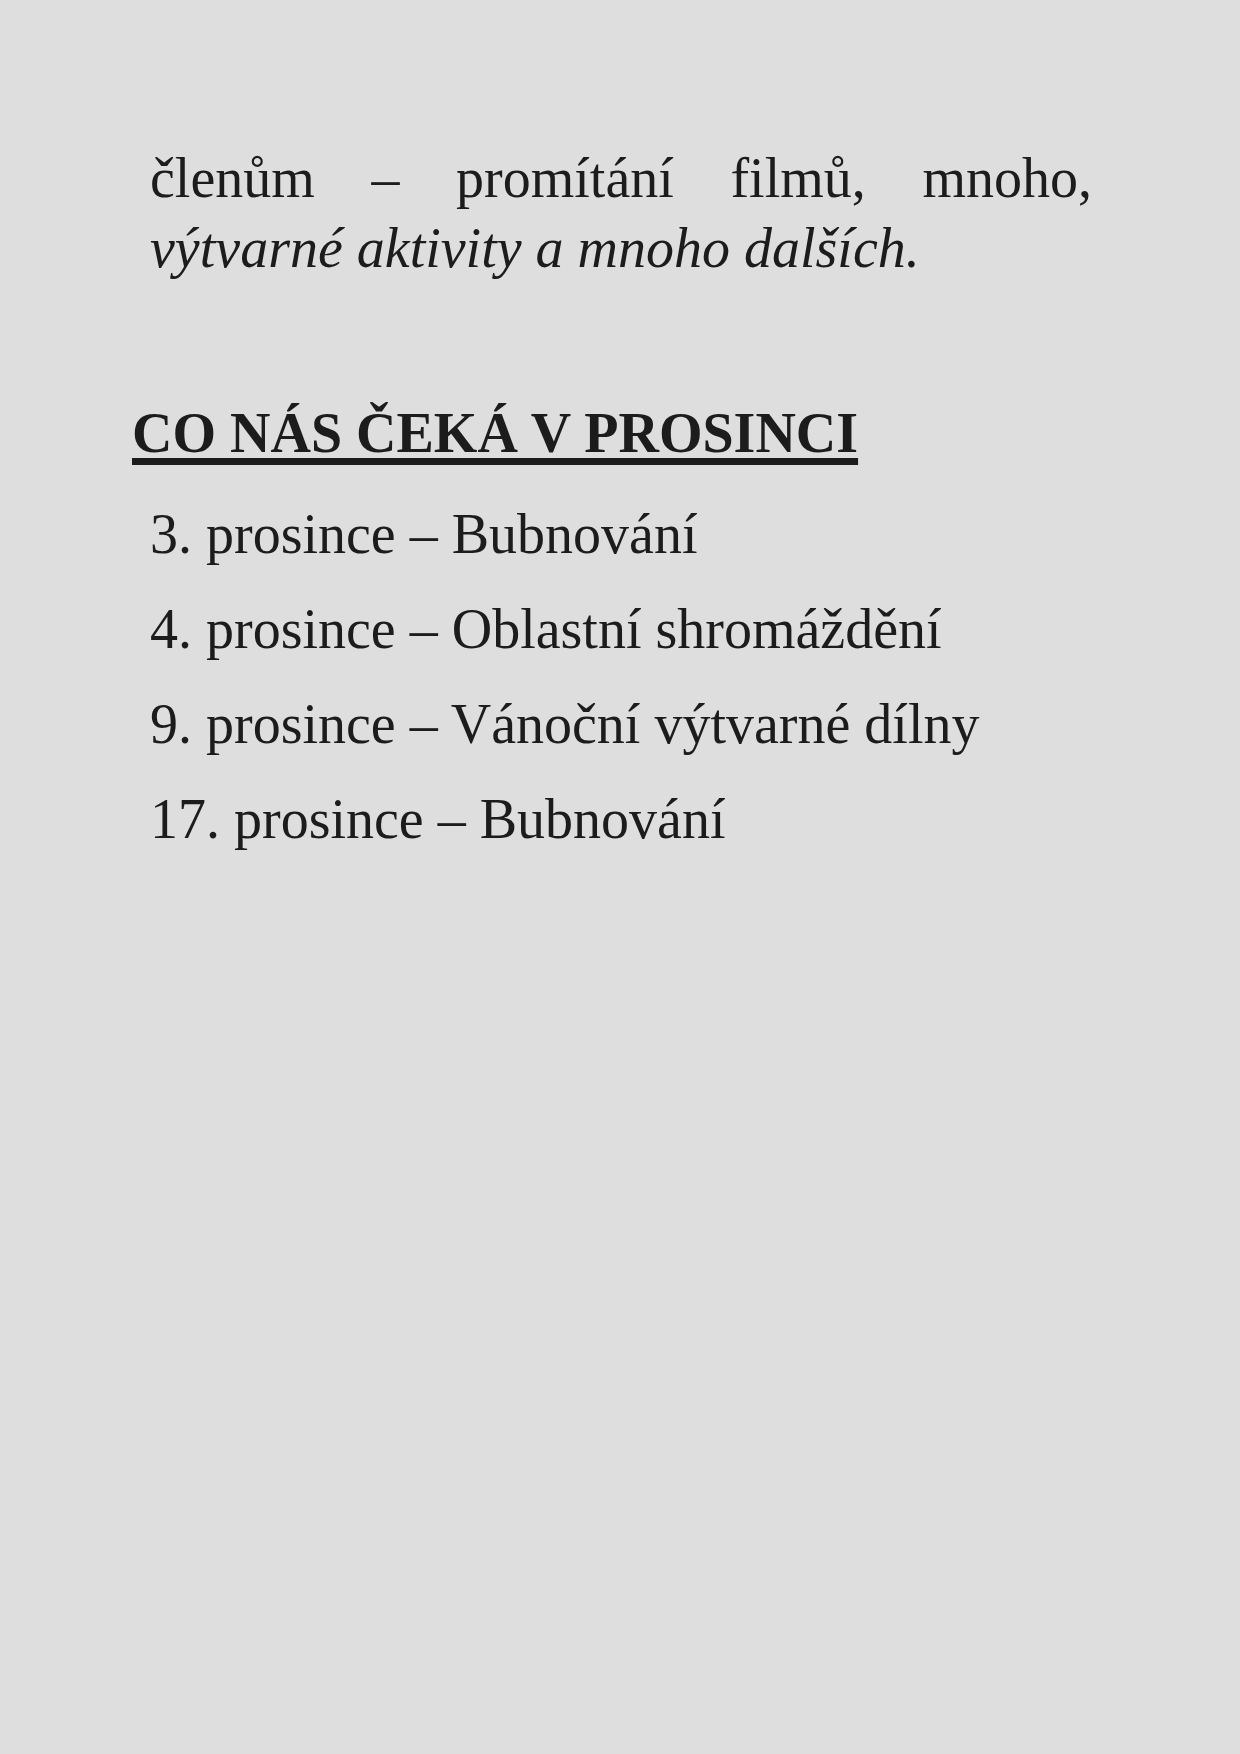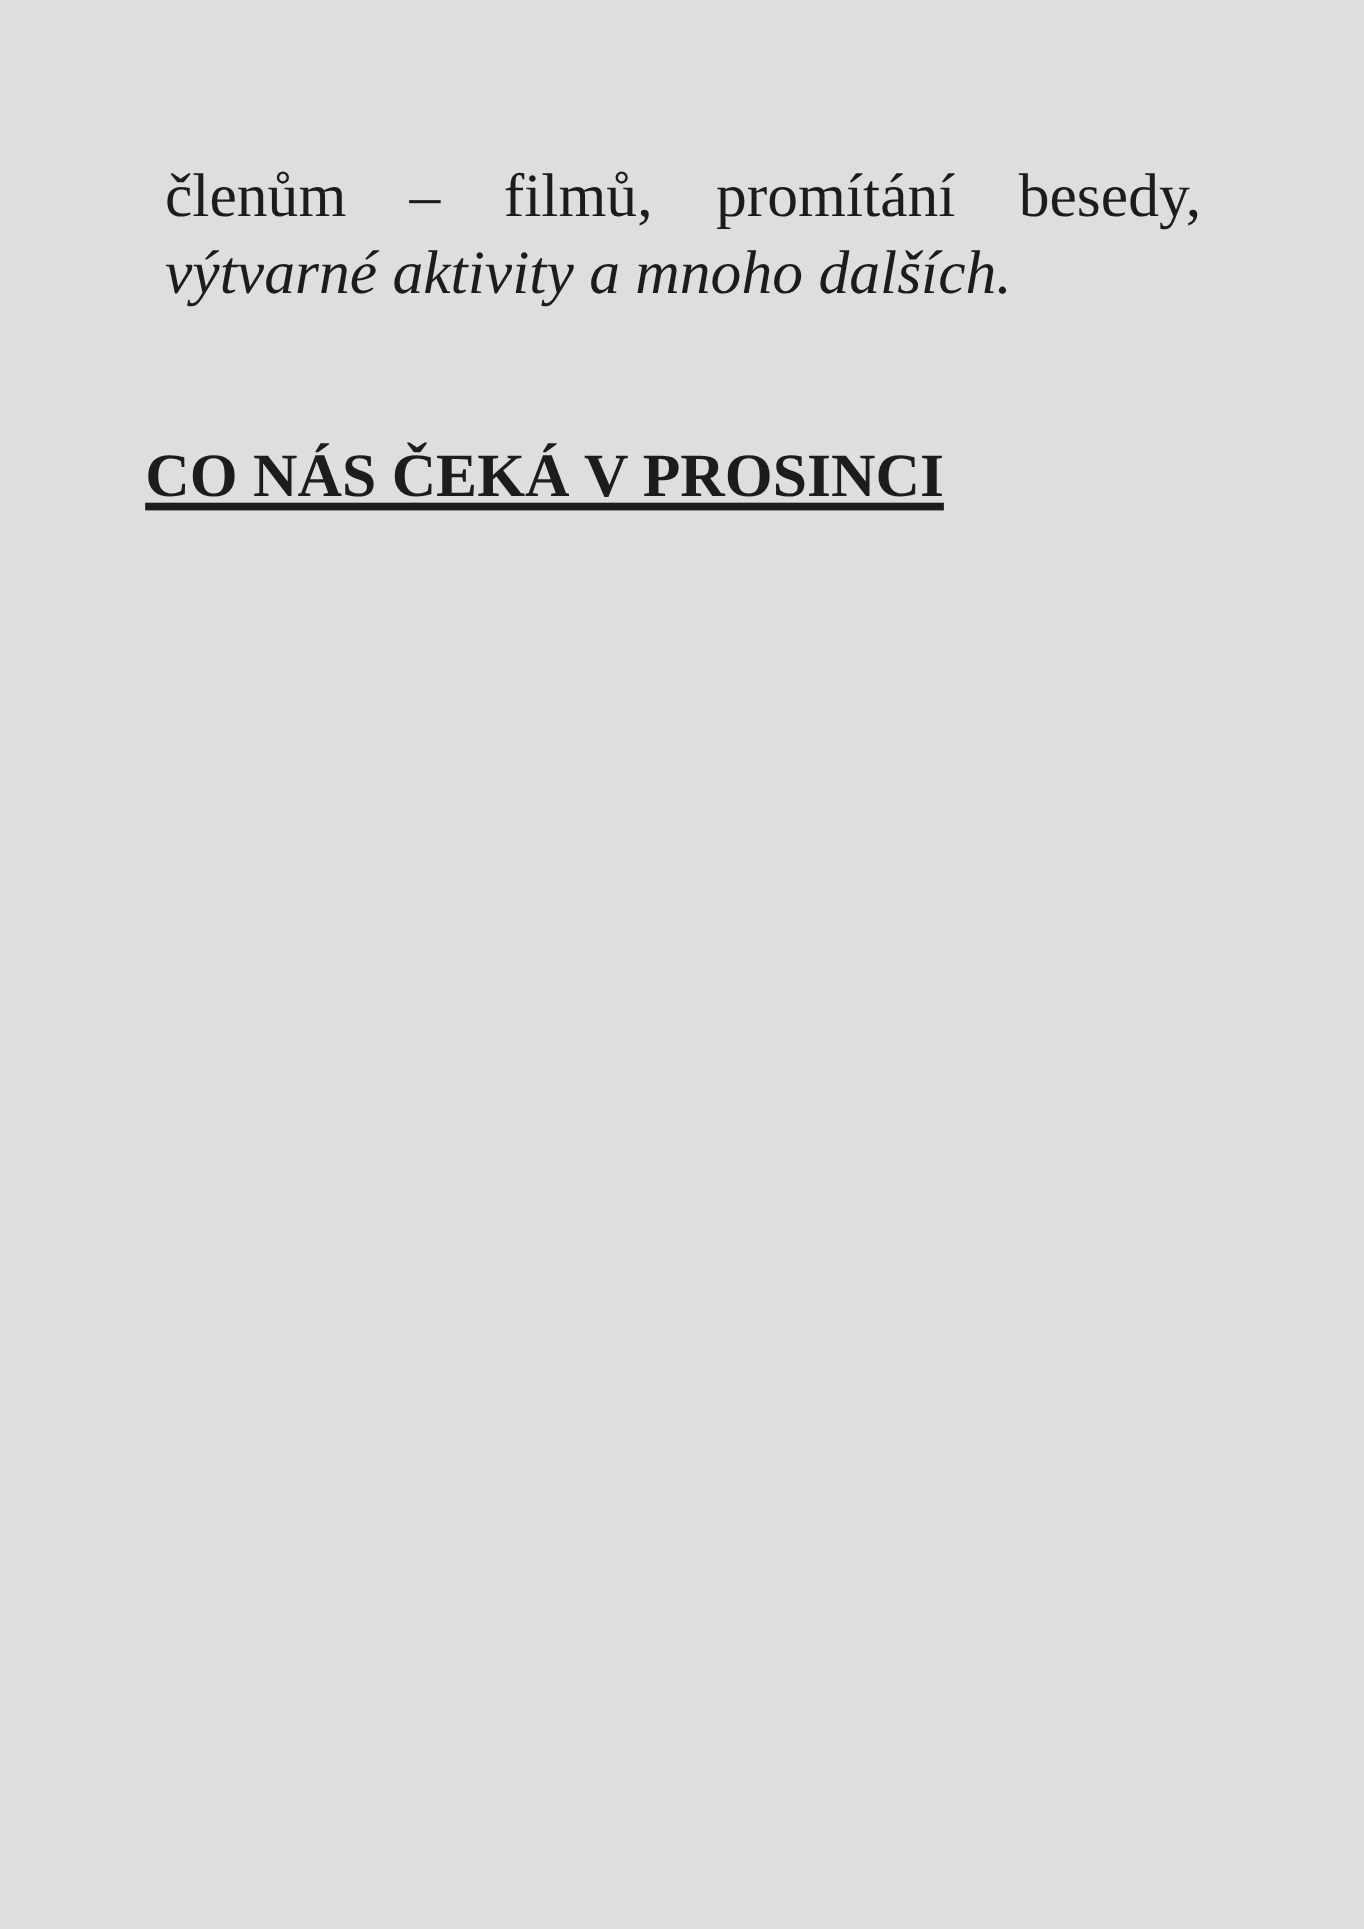--- a/index.html
+++ b/index.html
@@ -63,19 +63,25 @@
     white-space: nowrap;
   }
 </style>
 </head>
 <body>
 
 <div class="page" style="background: rgb(222, 222, 222); color: rgb(28, 28, 28);">
   <div class="para-line1" id="para-line1">
       <span>členům</span>
       <span>–</span>
+      <span>promítání</span>
       <span>filmů,</span>
-      <span>promítání</span>
-      <span>besedy,</span>
+      <span>mnoho,</span>
     </div>
   <div class="para-line2">výtvarné aktivity a mnoho dalších.</div>
   <h1 class="heading">CO NÁS ČEKÁ V PROSINCI</h1>
+  <ul class="events" id="event-list">
+      <li>3. prosince – Bubnování</li>
+      <li>4. prosince – Oblastní shromáždění</li>
+      <li>9. prosince – Vánoční výtvarné dílny</li>
+      <li>17. prosince – Bubnování</li>
+    </ul>
 </div>
 
 </body></html>

